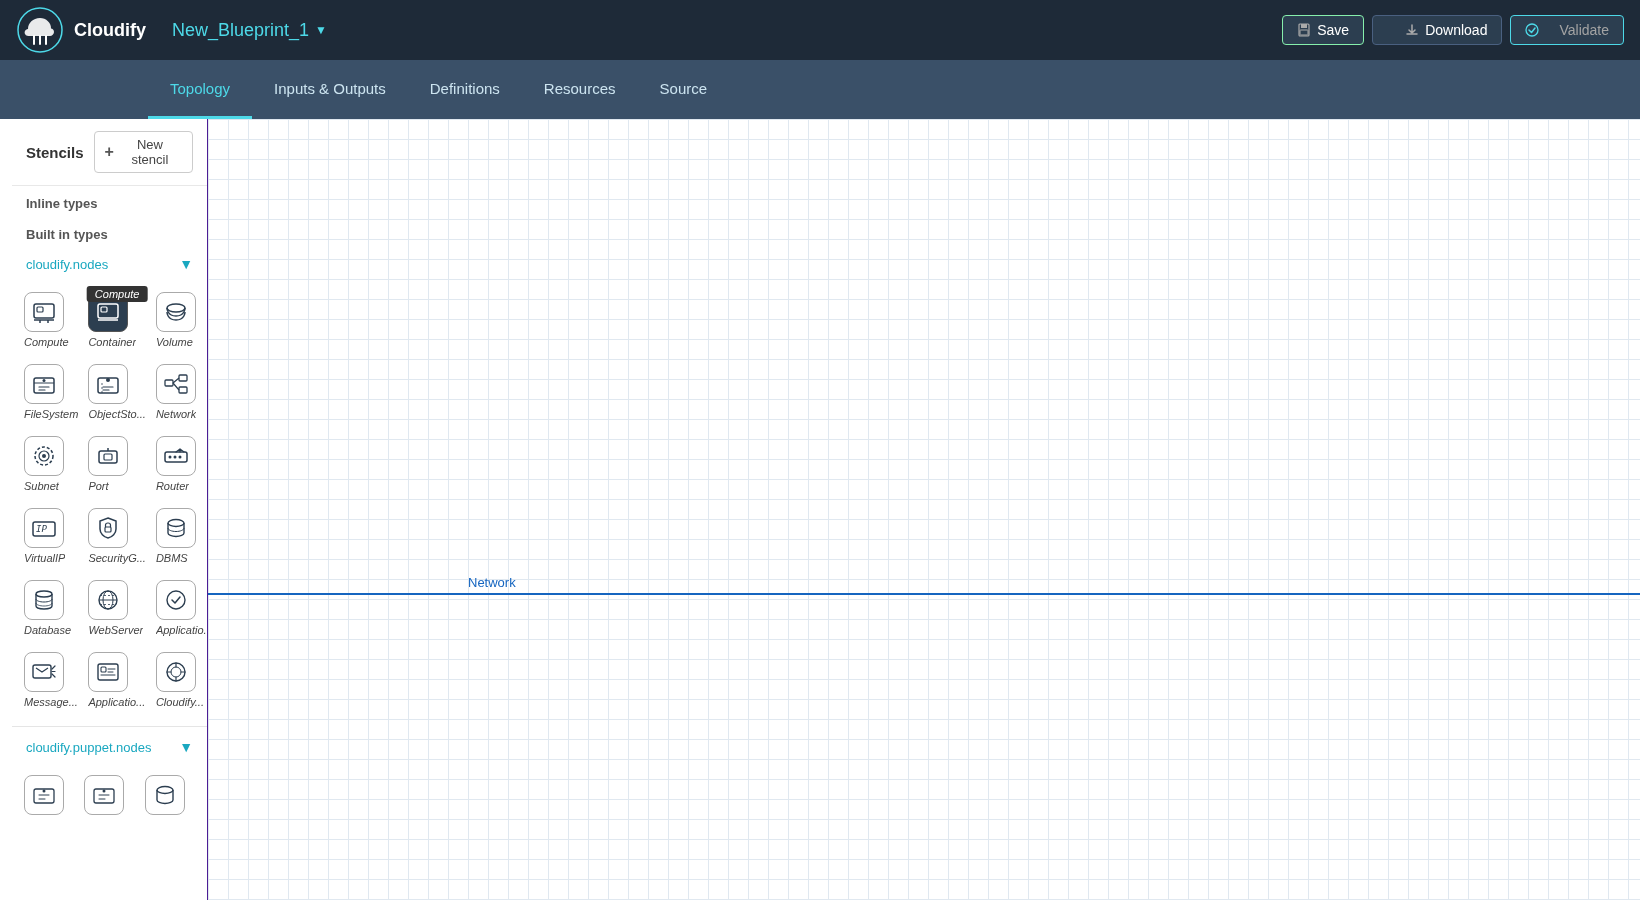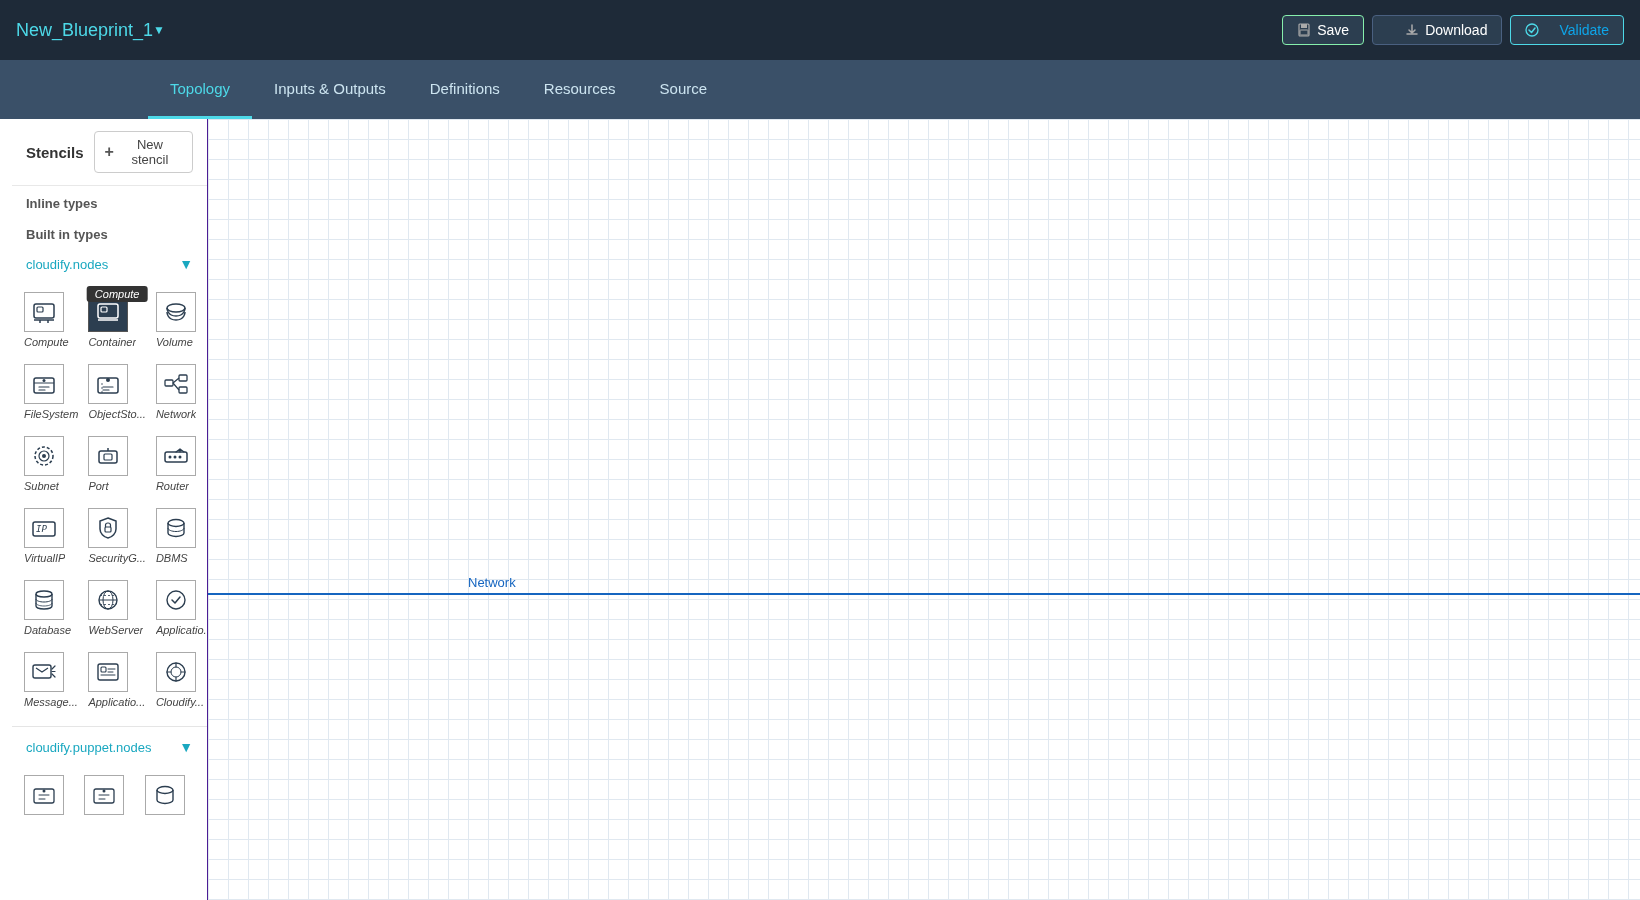--- a/index.html
+++ b/index.html
@@ -28,20 +28,21 @@
       color: white;
       font-size: 18px;
       font-weight: bold;
     }
     .blueprint-title {
       color: #4dd9e8;
       font-size: 18px;
       font-weight: 500;
       display: flex;
       align-items: center;
+      gap: 6px;
       flex: 1;
     }
     .blueprint-title .chevron {
       font-size: 12px;
       color: #4dd9e8;
     }
     .header-actions {
       display: flex;
       gap: 8px;
     }
@@ -62,21 +63,21 @@
       border: 1px solid #86efac;
     }
     .btn-download {
       background: #2c3e50;
       color: white;
       border: 1px solid #4a6080;
       padding-left: 32px;
     }
     .btn-validate {
       background: #2c3e50;
-      color: #0ea5e9;
+      color: #a3a3a3;
       border: 1px solid #4dd9e8;
       gap: 20px;
     }
 
     
     .nav-tabs {
       background: #3a5068;
       height: 59px;
       display: flex;
       align-items: stretch;
@@ -174,21 +175,21 @@
       position: relative;
       font-style: italic;
     }
     .stencil-icon {
       width: 40px;
       height: 40px;
       display: flex;
       align-items: center;
       justify-content: center;
       border: 1px solid #aaa;
-      border-radius: 0;
+      border-radius: 8px;
       background: white;
       margin-bottom: 4px;
     }
     .stencil-icon svg {
       width: 28px;
       height: 28px;
     }
     .stencil-label {
       font-size: 11px;
       color: #444;
@@ -253,20 +254,28 @@
     .sidebar-divider {
       height: 1px;
       background: #e5e5e5;
       margin: 4px 0;
     }
   </style>
 </head>
 <body>
 
 <div class="header">
+  <div class="logo-area">
+    <svg class="logo-icon" viewBox="0 0 48 48" fill="none" xmlns="http://www.w3.org/2000/svg">
+      <circle cx="24" cy="24" r="22" fill="#1e2a38" stroke="#4dd9e8" stroke-width="1.5"></circle>
+      <path d="M24 12 C17 12 12 17 12 23 C9 23.5 8 26 9 28 C10 30 12 30 14 30 L34 30 C36 30 38 28 38 26 C38 24 36.5 22.5 35 22.5 C35.5 17 30 12 24 12Z" fill="white" opacity="0.9"></path>
+      <path d="M18 30 L18 38 M24 30 L24 38 M30 30 L30 38" stroke="white" stroke-width="2" stroke-linecap="round"></path>
+    </svg>
+    <span class="logo-text">Cloudify</span>
+  </div>
 
   <span class="blueprint-title">
     <span>New_Blueprint_1</span>
     <span class="chevron">▼</span>
   </span>
 
   <div class="header-actions">
     <button class="header-btn btn-save">
       <svg width="14" height="14" viewBox="0 0 14 14">
           <rect x="2" y="1" width="10" height="12" rx="1" fill="none" stroke="#aaa" stroke-width="1.2"></rect>

